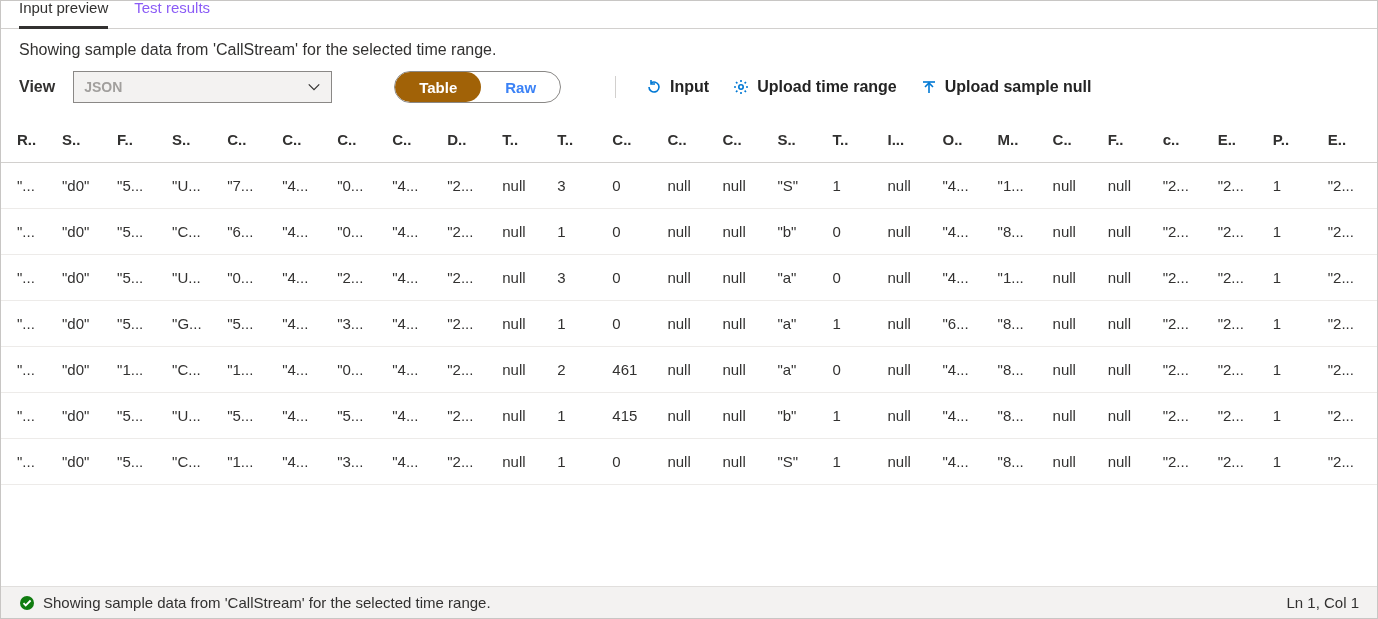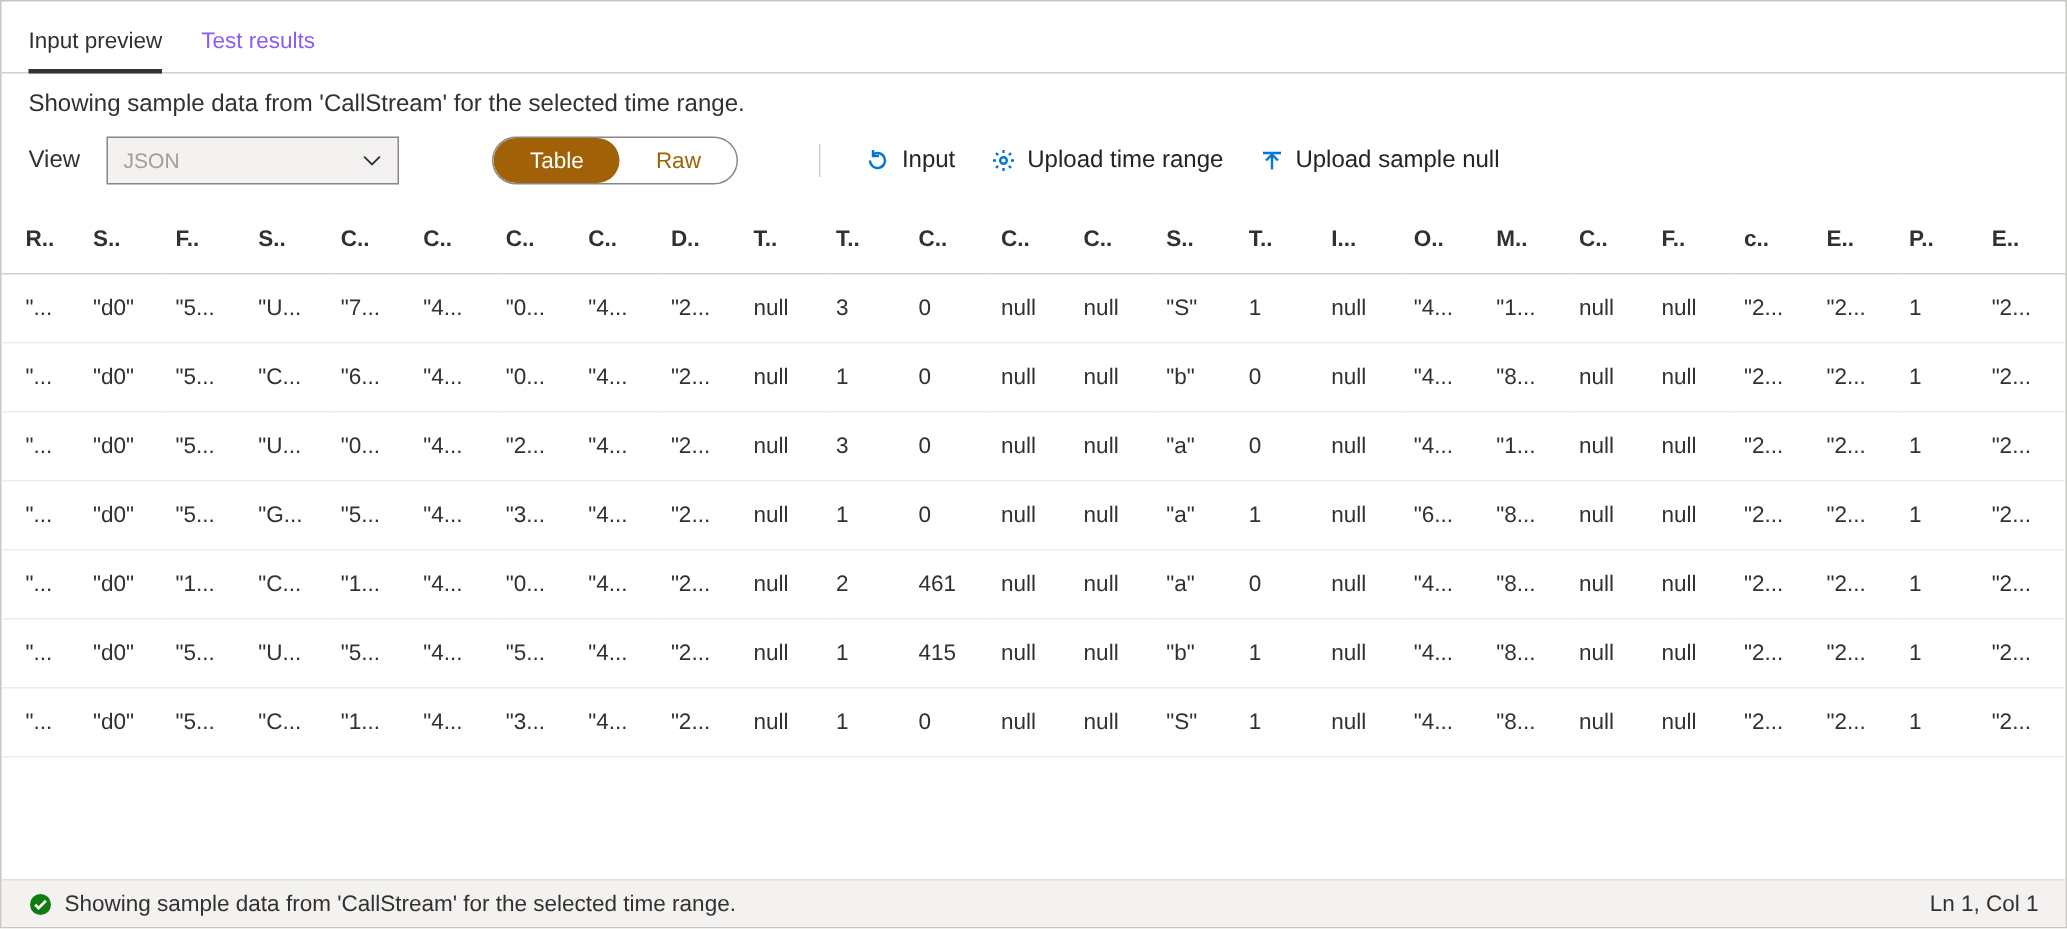--- a/index.html
+++ b/index.html
@@ -1,34 +1,34 @@
 <!DOCTYPE html>
 <html><head>
 <meta charset="utf-8">
 <style>
   * { box-sizing: border-box; }
   html, body { margin: 0; padding: 0; font-family: "Segoe UI", Arial, sans-serif; font-size: 14px; color: #323130; }
   .frame { width: 1378px; height: 619px; border: 1px solid #c8c6c4; background: #fff; display: flex; flex-direction: column; overflow: hidden; }
 
   
-  .tab-row { display: flex; align-items: flex-end; padding: 0 18px; border-bottom: 1px solid #d2d0ce; height: 28px; margin-top: 20px; }
+  .tab-row { display: flex; align-items: flex-end; padding: 0 18px; border-bottom: 1px solid #d2d0ce; height: 28px; }
   .tab { padding: 10px 0 12px 0; margin-right: 26px; cursor: pointer; font-size: 15px; color: #8b5cf6; position: relative; }
   .tab.active { color: #323130; font-weight: 400; }
   .tab.active::after { content: ""; position: absolute; left: 0; right: 0; bottom: -1px; height: 3px; background: #323130; }
 
   
   .desc-row { padding: 12px 18px 4px 18px; font-size: 16px; }
 
   
-  .toolbar { display: flex; align-items: center; padding: 8px 18px 14px 18px; gap: 14px; }
+  .toolbar { display: flex; align-items: center; padding: 8px 18px 14px 18px; gap: 14px; font-weight: bold; }
   .view-lbl { font-size: 16px; margin-right: 4px; }
-  .json-sel { width: 195px; height: 32px; border: 1px solid #8a8886; background: #f3f2f1; display: flex; align-items: center; justify-content: space-between; padding: 0 10px; color: #a19f9d; cursor: pointer; }
+  .json-sel { width: 259px; height: 32px; border: 1px solid #8a8886; background: #f3f2f1; display: flex; align-items: center; justify-content: space-between; padding: 0 10px; color: #a19f9d; cursor: pointer; }
   .json-sel .chev { color: #323130; }
   .seg { display: flex; align-items: center; border: 1px solid #8a8886; border-radius: 16px; height: 32px; overflow: hidden; }
-  .seg-btn { padding: 0 24px; height: 30px; display: flex; align-items: center; cursor: pointer; font-size: 15px; color: #a16207; }
+  .seg-btn { padding: 0 24px; height: 30px; display: flex; align-items: center; cursor: pointer; font-size: 15px; color: #3b82f6; }
   .seg-btn.active { background: #a16207; color: #fff; border-radius: 15px; }
   .vsep { width: 1px; height: 22px; background: #d2d0ce; margin: 0 6px; }
   .tb-link { display: flex; align-items: center; gap: 8px; cursor: pointer; font-size: 16px; color: #242424; margin-left: 10px; }
   .tb-link .ic { color: #0078d4; display: inline-flex; }
   svg { display: block; }
 
   
   .table-wrap { flex: 1; overflow: hidden; position: relative; }
   .scroll { position: absolute; inset: 0; overflow-y: scroll; overflow-x: hidden; }
   table { width: 100%; border-collapse: collapse; table-layout: fixed; }

